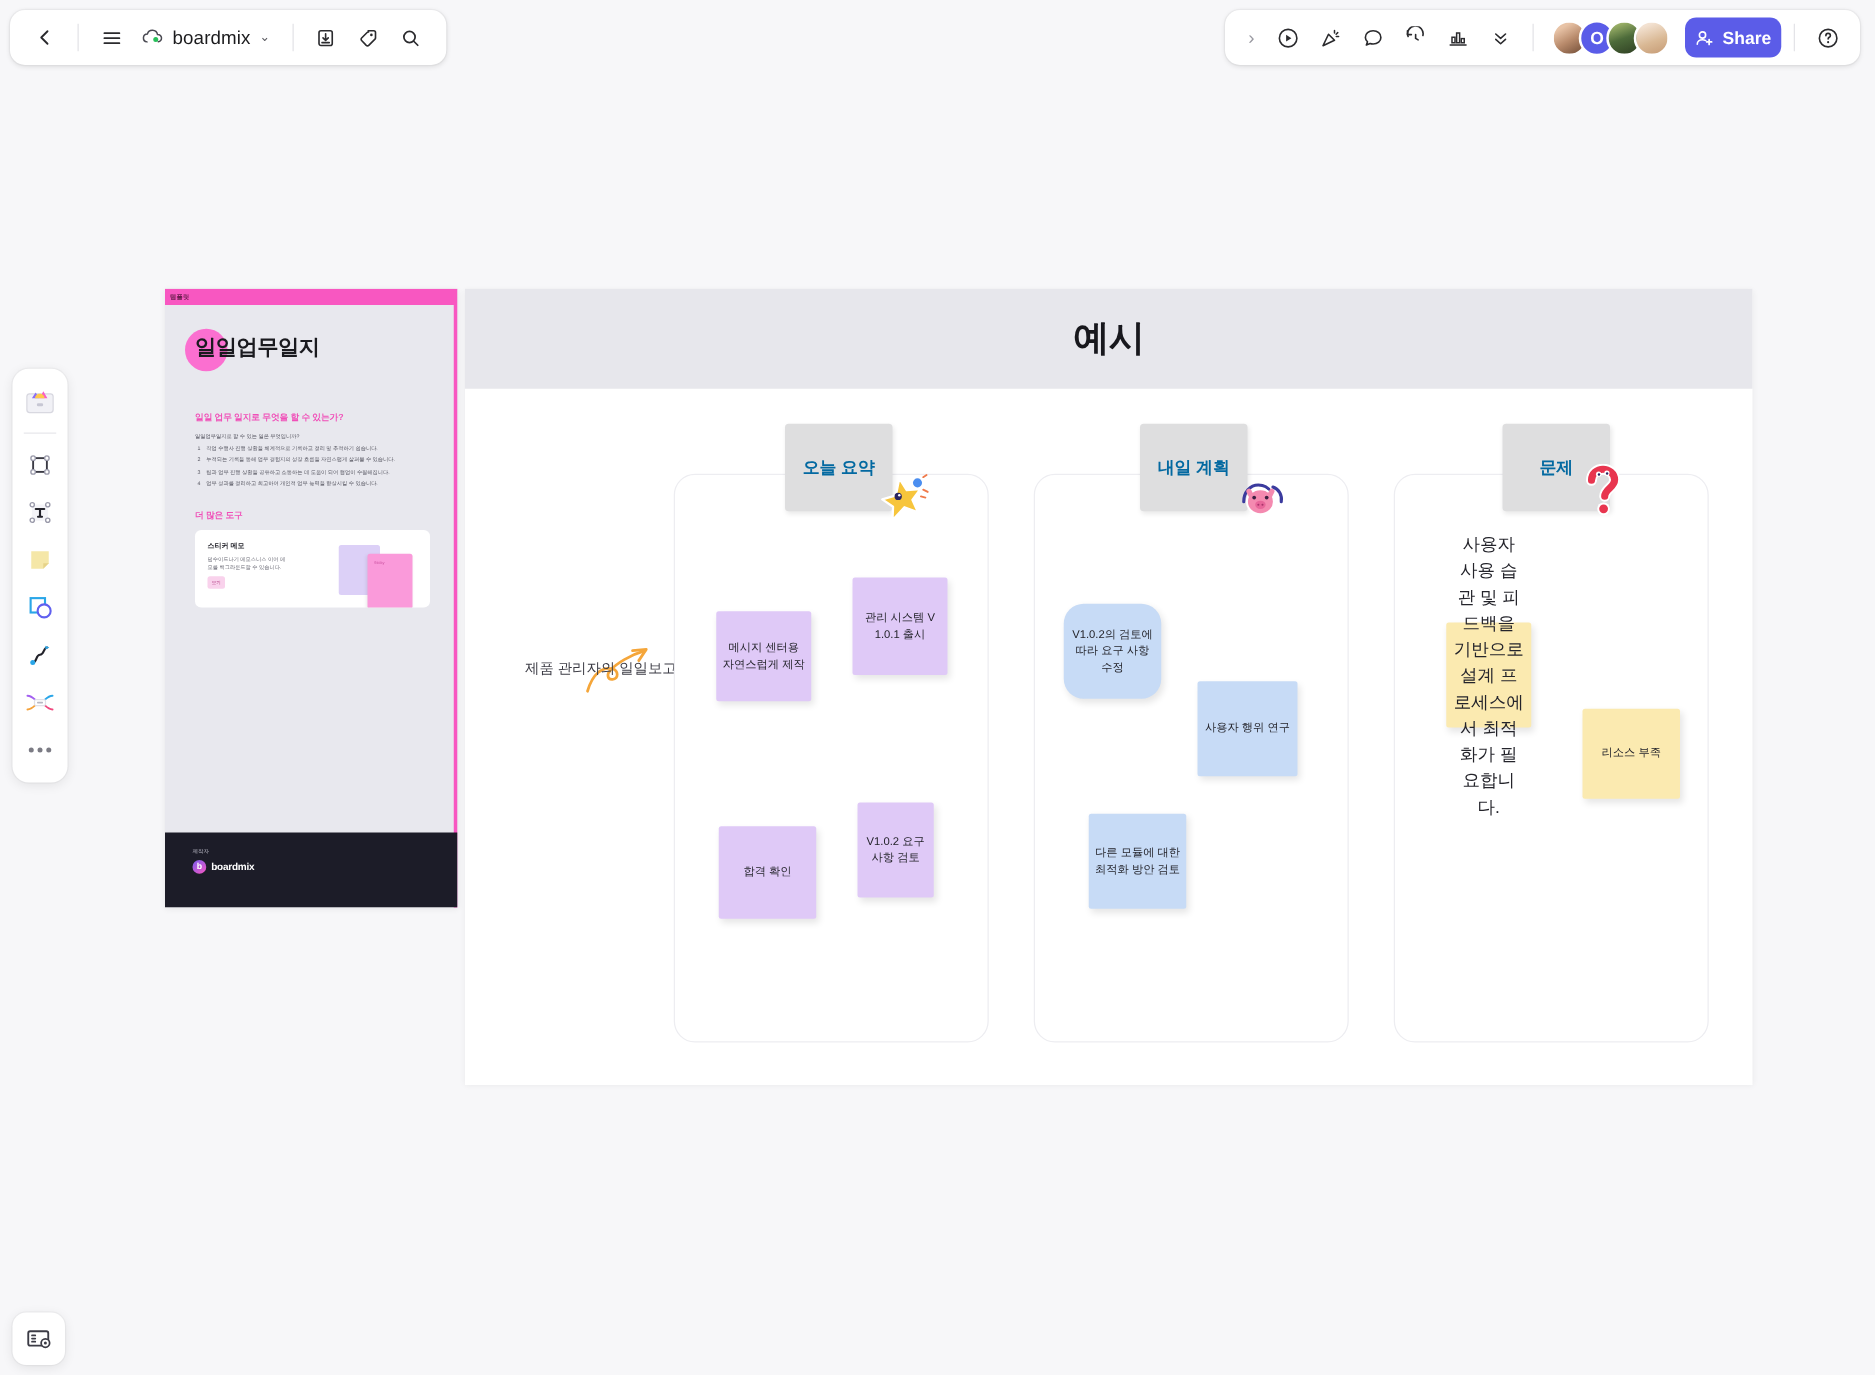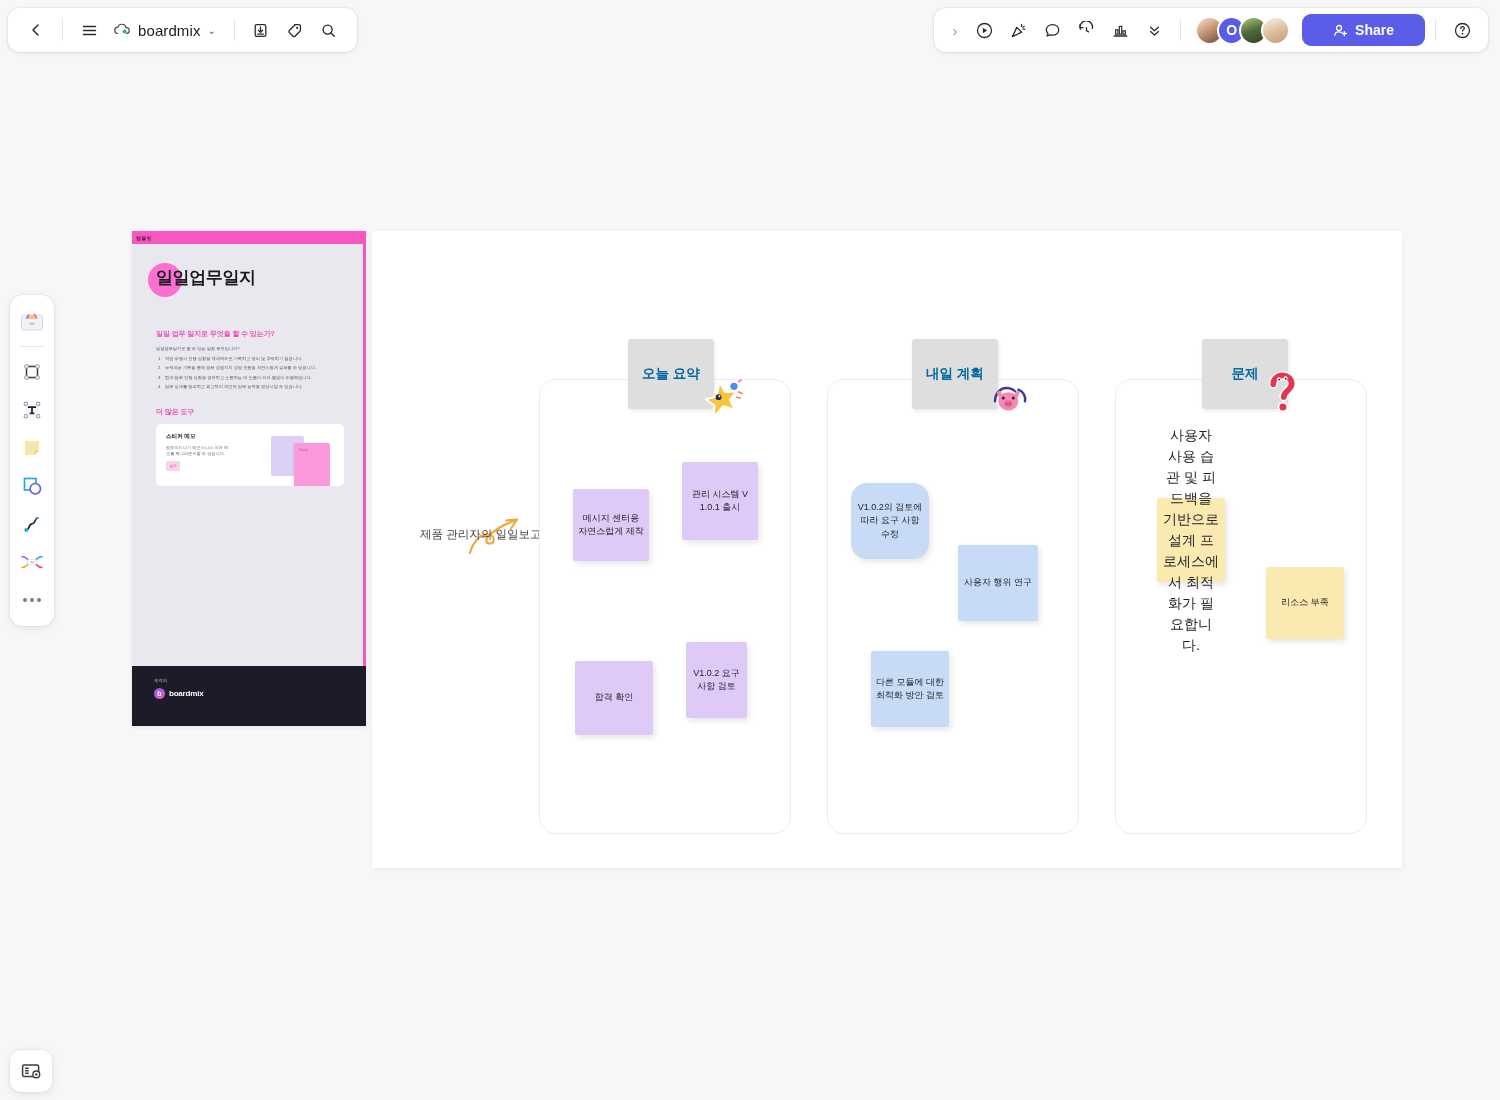--- a/index.html
+++ b/index.html
@@ -53,21 +53,21 @@
   }
   .avatar:first-child { margin-left: 0; }
   .av1 { background: linear-gradient(150deg,#e8c3a6 20%,#b88a6b 55%,#6e4a34 100%); }
   .av2 { background: #5a5ce8; display:flex; align-items:center; justify-content:center;
          color:#fff; font-size:14px; font-weight:600; }
   .av3 { background: linear-gradient(160deg,#9fb46a 10%,#4d6b3a 50%,#2e3e22 100%); }
   .av4 { background: linear-gradient(160deg,#f3e2d2 15%,#d9b894 60%,#c59a74 100%); }
   .share-btn {
     display: flex; align-items: center; gap: 7px;
     background: #5b5ce8; color: #fff; border: none;
-    border-radius: 9px; height: 32px; padding: 0 31px;
+    border-radius: 9px; height: 32px; padding: 0 8px;
     font-size: 14px; font-weight: 600; cursor: pointer;
     font-family: inherit; margin-left: 10px;
   }
 
   
   .tool-rail {
     position: absolute; left: 10px; top: 295px;
     width: 44px; background: #fff; border-radius: 13px;
     box-shadow: 0 2px 9px rgba(0,0,0,.09), 0 0 0 1px rgba(0,0,0,.03);
     padding: 8px 0; display: flex; flex-direction: column;
@@ -457,20 +457,23 @@
     <div class="doc-footer">
       <div class="doc-footer-label">제작자</div>
       <div class="doc-brand">
         <div class="doc-brand-mark">b</div>
         <div class="doc-brand-name">boardmix</div>
       </div>
     </div>
   </div>
 
   <div class="board">
+    <div class="board-header">
+      <div class="board-title">예시</div>
+    </div>
 
     <svg class="board-arrow" width="62" height="46" viewBox="0 0 62 46" fill="none">
       <path d="M6 42C10 28 18 22 26 24c5 1.5 5 8 0 8.5-4 .4-5-4-1.5-7.5C29 20 40 13 52 9.5" stroke="#f5a63a" stroke-width="2.2" stroke-linecap="round"></path>
       <path d="M42 9.5l11-1-6 9" stroke="#f5a63a" stroke-width="2.2" stroke-linecap="round" stroke-linejoin="round" fill="none"></path>
     </svg>
     <div class="board-note">제품 관리자의 일일보고서</div>
 
     <div class="lane lane-1"></div>
     <div class="lane lane-2"></div>
     <div class="lane lane-3"></div>

